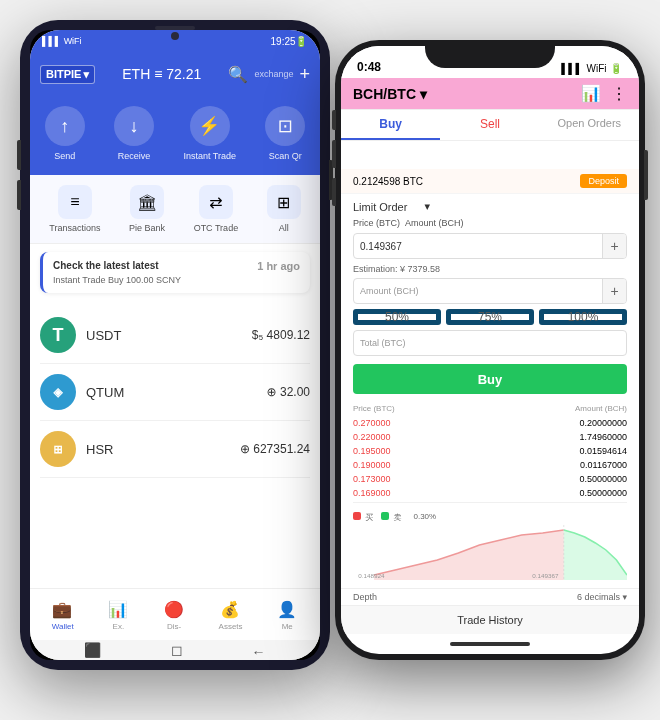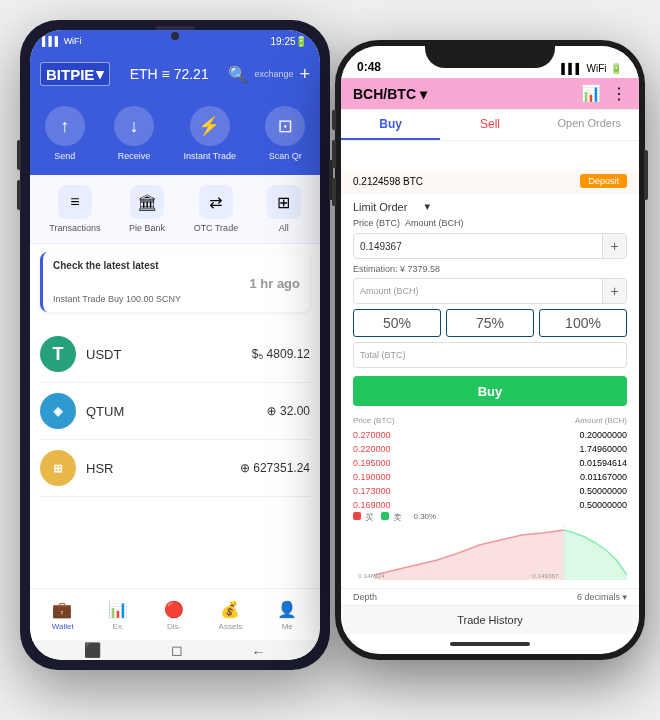--- a/index.html
+++ b/index.html
@@ -36,21 +36,21 @@
       z-index: 1;
     }
 
     .android-phone .screen-outer {
       position: absolute;
       top: 10px;
       left: 10px;
       right: 10px;
       bottom: 10px;
       background: #000;
-      border-radius: 32px;
+      border-radius: 20px;
       overflow: hidden;
     }
 
     .android-phone .screen {
       position: absolute;
       top: 0;
       left: 0;
       right: 0;
       bottom: 0;
       background: #fff;
@@ -87,21 +87,21 @@
       align-items: center;
       padding: 0 10px;
       color: #fff;
     }
 
     .nav-brand {
       background: #2846c7;
       border: 1px solid rgba(255,255,255,0.5);
       border-radius: 3px;
       padding: 2px 5px;
-      font-size: 15px;
+      font-size: 11px;
       font-weight: bold;
       display: flex;
       align-items: center;
       gap: 2px;
     }
 
     .nav-title {
       flex: 1;
       text-align: center;
       font-size: 14px;
@@ -190,23 +190,22 @@
 
     .notif-title {
       font-size: 10px;
       font-weight: 600;
       color: #333;
       display: flex;
       justify-content: space-between;
     }
 
     .notif-time {
-      font-size: 13px;
+      font-size: 11px;
       color: #999;
-      margin-top: 16px;
     }
 
     .notif-body {
       font-size: 9px;
       color: #666;
       margin-top: 3px;
     }
 
     
     .wallet-section {
@@ -482,24 +481,24 @@
     }
 
     .percent-btns {
       display: flex;
       gap: 5px;
       margin-bottom: 5px;
     }
 
     .pct-btn {
       flex: 1;
-      height: 28px;
-      border: 1px solid #0c4a6e;
+      height: 16px;
+      border: 5px solid #0c4a6e;
       border-radius: 3px;
-      font-size: 14px;
+      font-size: 12px;
       color: #555;
       display: flex;
       align-items: center;
       justify-content: center;
     }
 
     .total-row {
       display: flex;
       align-items: center;
       border: 1px solid #ddd;

